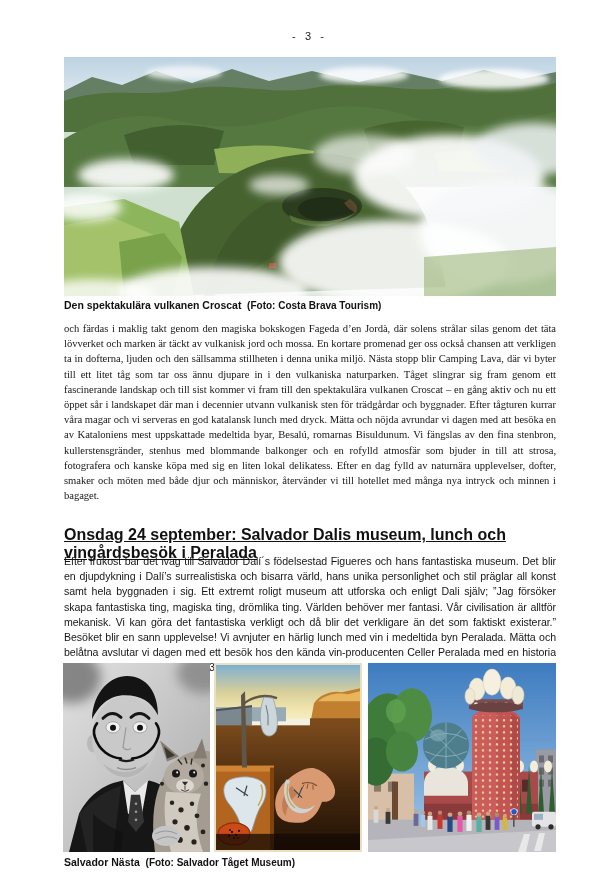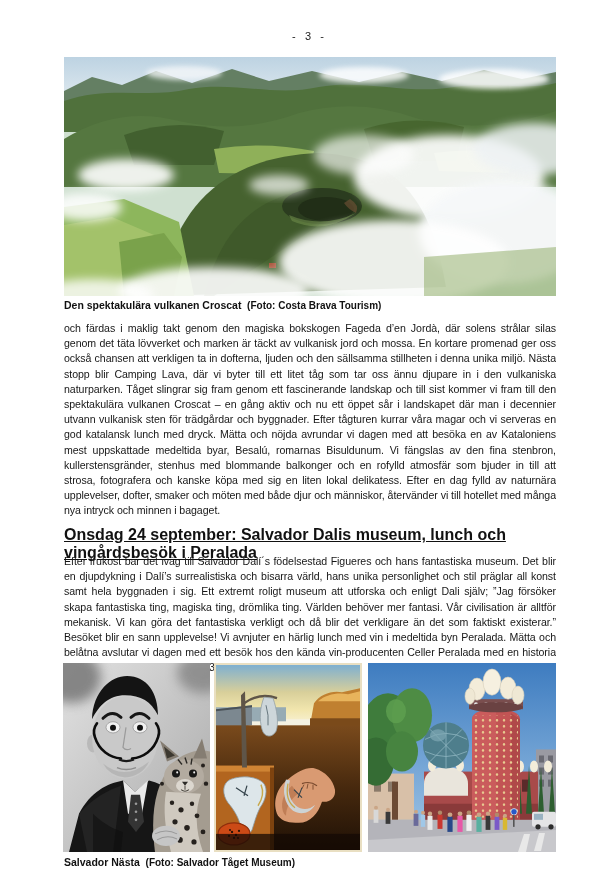--- a/index.html
+++ b/index.html
@@ -23,21 +23,21 @@
     font-weight:bold; font-size:10.5px; color:#111; white-space:pre;
   }
   .caption .credit { font-size:10px; }
   .cap-1 { top:299px; }
   .cap-2 { top:856px; }
   .bodytext {
     position:absolute; left:64px; width:492px;
     font-size:10.6px; line-height:15.2px; text-align:justify;
     letter-spacing:-0.05px; color:#161616; overflow:hidden;
   }
-  .para-1 { top:321px; height:199px; }
+  .para-1 { top:321px; height:199px;font-family:Liberation Serif, serif; }
   .heading {
     position:absolute; left:64px; top:526px; width:492px;
     font-size:16px; font-weight:bold; text-decoration:underline; color:#111;
   }
   .para-2 { top:554px; height:122px; }
   .photo-row {
     position:absolute; left:63px; top:663px; width:493px; height:189px;
     display:flex;
   }
   .thumb { height:189px; overflow:hidden; background:#ddd; }

